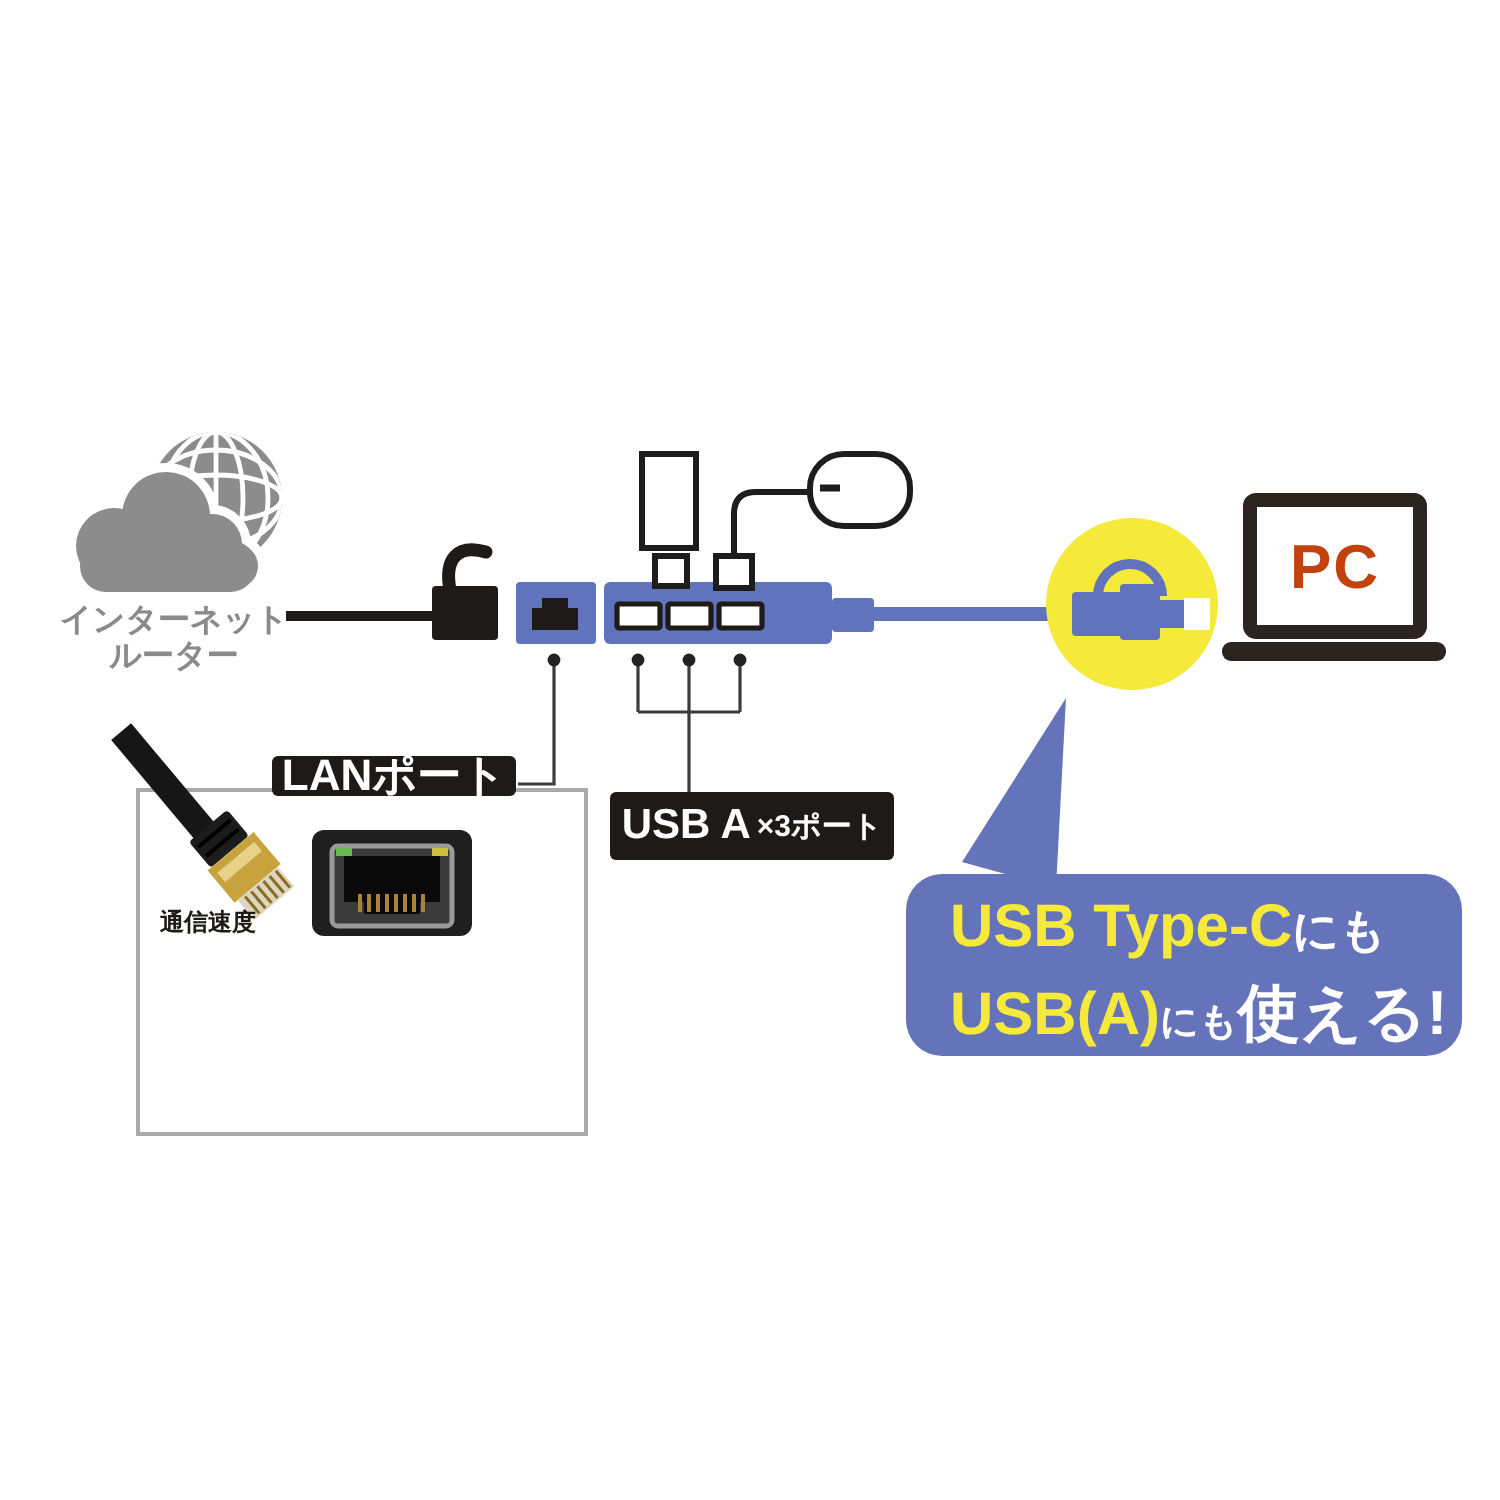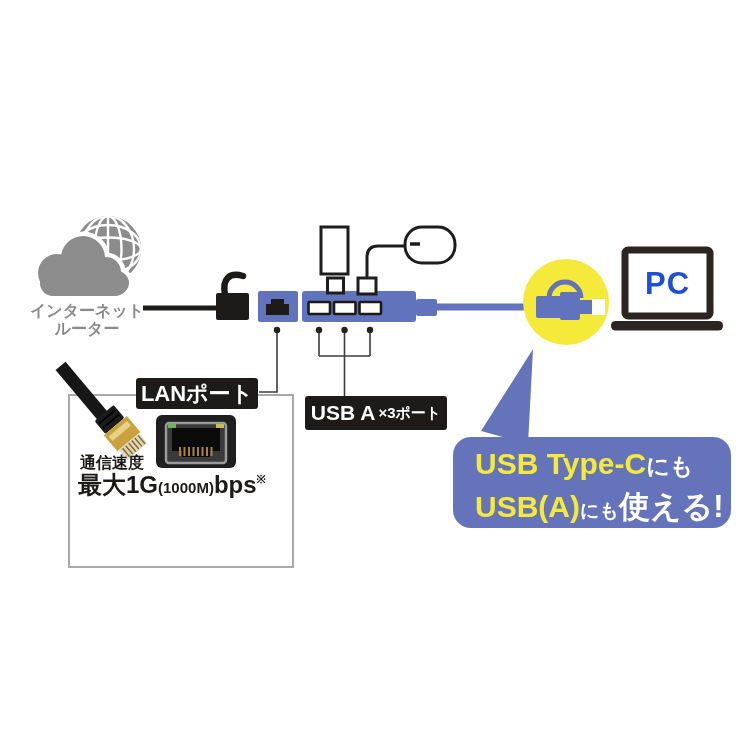--- a/index.html
+++ b/index.html
@@ -5,30 +5,30 @@
   html,body{margin:0;padding:0;background:#fff;}
   *{box-sizing:border-box;}
   body{font-family:"Liberation Sans", sans-serif;}
   #canvas{position:relative;width:750px;height:750px;background:#fff;overflow:hidden;}
   .abs{position:absolute;}
   #art{position:absolute;left:0;top:0;z-index:1;}
   .txt{z-index:2;}
 
   .top-note{left:302px;top:175px;color:#5565c4;font-size:17.5px;font-weight:bold;line-height:22px;white-space:nowrap;}
   .router-label{left:28px;top:302px;width:118px;text-align:center;color:#8a8a8a;font-size:16px;font-weight:bold;line-height:18px;}
-  .pc-label{left:622px;top:266px;width:91px;text-align:center;color:#1d4ed8;font-size:31px;font-weight:bold;letter-spacing:1px;}
+  .pc-label{left:622px;top:266px;width:91px;text-align:center;color:#c2410c;font-size:31px;font-weight:bold;letter-spacing:1px;}
 
   .black-tag{background:#1d1a18;color:#fff;display:flex;align-items:center;justify-content:center;border-radius:3px;white-space:nowrap;}
-  .lan-tag{left:136px;top:378px;width:122px;height:31px;font-size:22px;font-weight:bold;}
+  .lan-tag{left:136px;top:378px;width:122px;height:20px;font-size:22px;font-weight:bold;}
   .usb-tag{left:305px;top:396px;width:142px;height:34px;justify-content:center;}
   .usb-tag .main{font-size:21px;font-weight:bold;}
   .usb-tag .sub{font-size:15px;font-weight:bold;margin-left:3px;}
 
   .callout-box{left:68px;top:394px;width:226px;height:174px;border:2px solid #a9a9a9;background:transparent;z-index:0;}
-  .speed-title{left:80px;top:453px;color:#1d1a18;font-size:16px;font-weight:bold;}
+  .speed-title{left:80px;top:453px;color:#1d1a18;font-size:12px;font-weight:bold;}
   .speed-line{left:78px;top:469px;color:#1d1a18;white-space:nowrap;}
   .speed-line .big{font-size:24px;font-weight:bold;}
   .speed-line .small{font-size:15px;font-weight:bold;}
   .speed-line .mark{font-size:11px;font-weight:bold;vertical-align:10px;}
   .gigabit-line{left:78px;top:496px;color:#1d1a18;font-size:19px;font-weight:bold;white-space:nowrap;}
   .notes{left:77px;top:525px;color:#222;font-size:11.5px;line-height:14.5px;white-space:nowrap;}
   .notes .indent{padding-left:11px;}
 
   .bubble{left:453px;top:437px;width:278px;height:91px;background:#6574ba;border-radius:18px;padding:8px 0 16px 22px;white-space:nowrap;}
   .bubble .l1-hl{color:#f5e93a;font-size:30px;font-weight:bold;}
@@ -185,23 +185,20 @@
     <span>LANポート</span>
   </div>
 
   <div class="abs txt black-tag usb-tag">
     <span class="main">USB A</span>
     <span class="sub">×3ポート</span>
   </div>
 
   <div class="abs txt speed-title">通信速度</div>
 
-  <div class="abs txt speed-line">
-    <span class="big">最大1G</span><span class="small">(1000M)</span><span class="big">bps</span><span class="mark">※</span>
-  </div>
 
 
 
   <div class="abs txt bubble">
     <span class="line">
       <span class="l1-hl">USB Type-C</span><span class="l1-rest">にも</span>
     </span>
     <span class="line">
       <span class="l2-hl">USB(A)</span><span class="l2-mid">にも</span><span class="l2-rest">使える!</span>
     </span>

